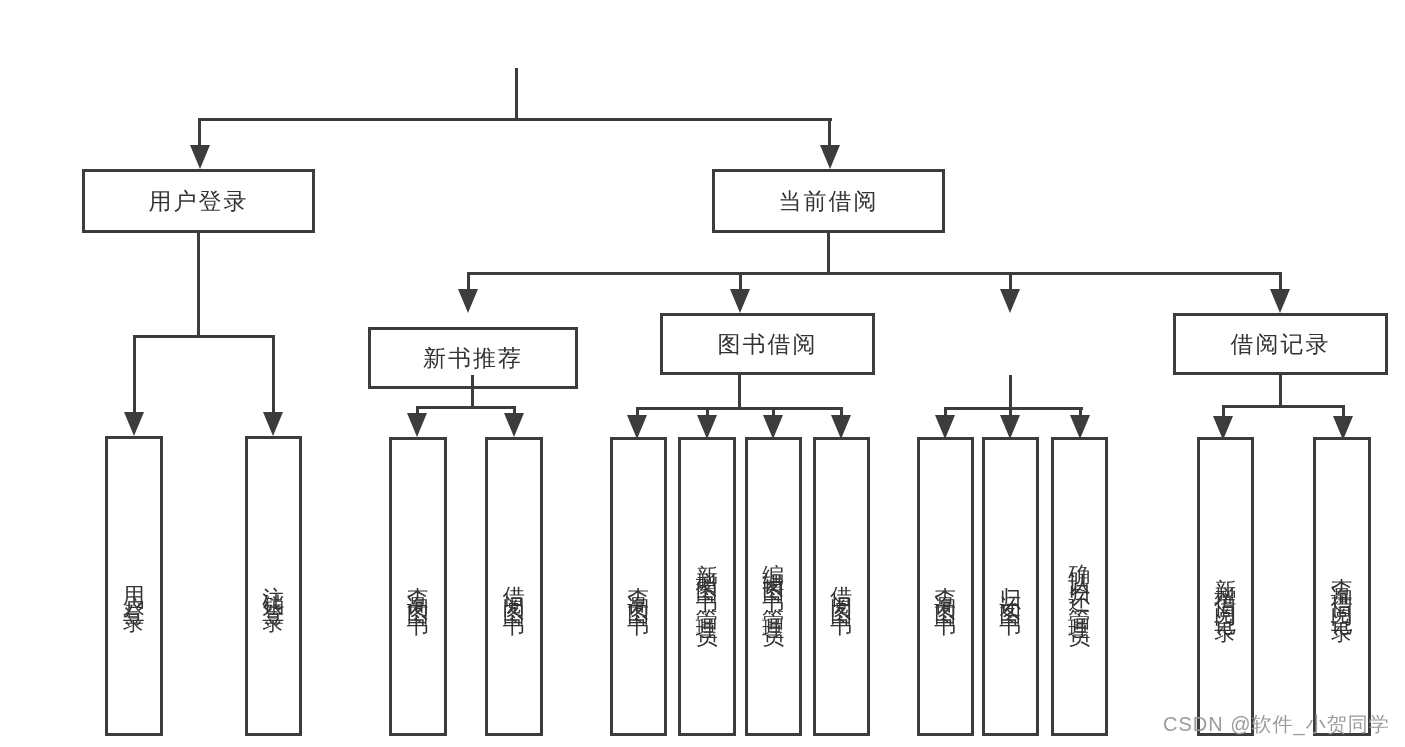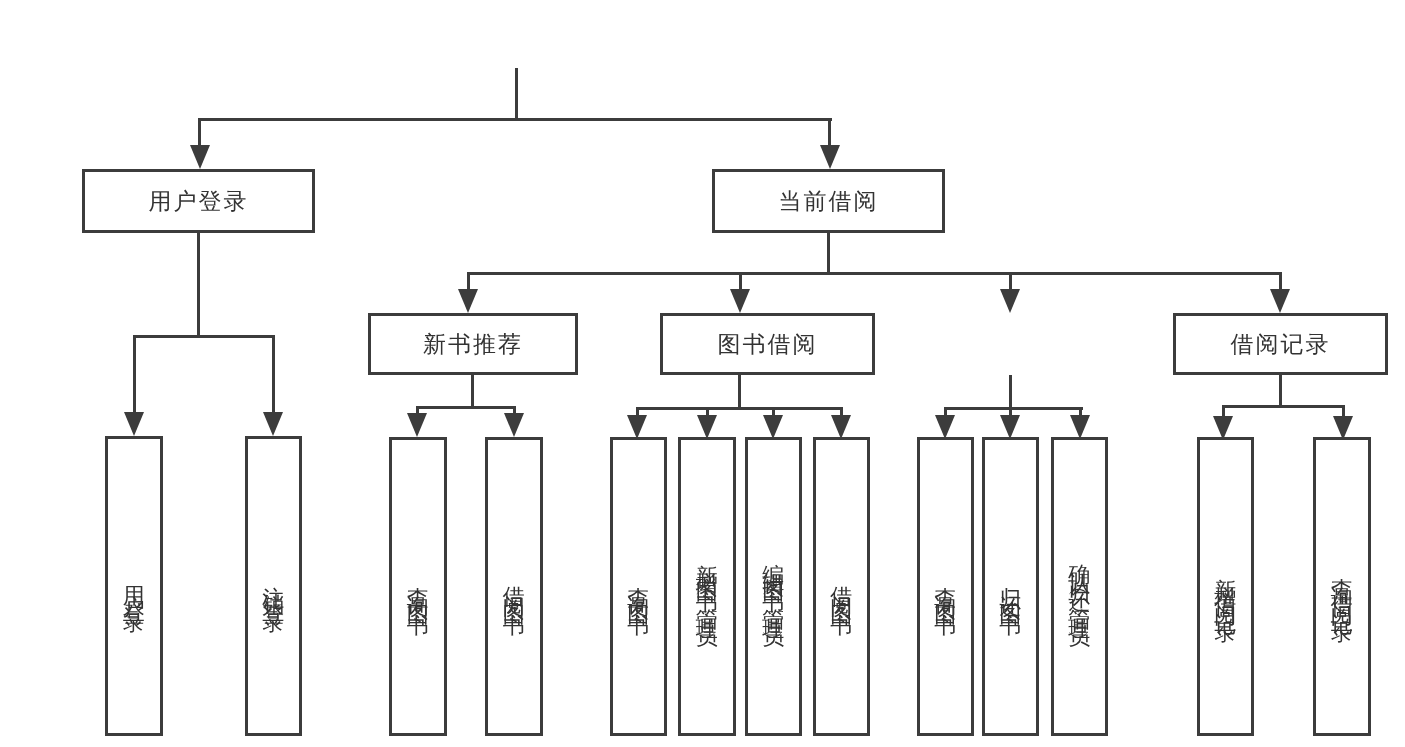--- a/index.html
+++ b/index.html
@@ -53,21 +53,21 @@
   <div class="hline" style="left:467px; top:272px; width:815px;"></div>
   <div class="vline" style="left:467px; top:272px; height:19px;"></div>
   <div class="arrow" style="left:458px; top:289px;"></div>
   <div class="vline" style="left:739px; top:272px; height:19px;"></div>
   <div class="arrow" style="left:730px; top:289px;"></div>
   <div class="vline" style="left:1009px; top:272px; height:19px;"></div>
   <div class="arrow" style="left:1000px; top:289px;"></div>
   <div class="vline" style="left:1279px; top:272px; height:19px;"></div>
   <div class="arrow" style="left:1270px; top:289px;"></div>
 
-  <div class="box" style="left:368px; top:313px; width:210px; height:62px;">新书推荐</div>
+  <div class="box" style="left:368px; top:327px; width:210px; height:62px;">新书推荐</div>
   <div class="box" style="left:660px; top:313px; width:215px; height:62px;">图书借阅</div>
   <div class="box" style="left:1173px; top:313px; width:215px; height:62px;">借阅记录</div>
 
   <div class="vline" style="left:471px; top:375px; height:33px;"></div>
   <div class="hline" style="left:416px; top:406px; width:100px;"></div>
   <div class="vline" style="left:416px; top:406px; height:10px;"></div>
   <div class="arrow" style="left:407px; top:413px;"></div>
   <div class="vline" style="left:513px; top:406px; height:10px;"></div>
   <div class="arrow" style="left:504px; top:413px;"></div>
 
@@ -135,14 +135,15 @@
     <span>确认归还（管理员）</span>
   </div>
 
   <div class="box leaf" style="left:1197px; top:437px; width:57px; height:299px;">
     <span>新增借阅记录</span>
   </div>
   <div class="box leaf" style="left:1313px; top:437px; width:58px; height:299px;">
     <span>查询借阅记录</span>
   </div>
 
+  <div class="watermark">CSDN @软件_小贺同学</div>
 
 </div>
 
 </body></html>

